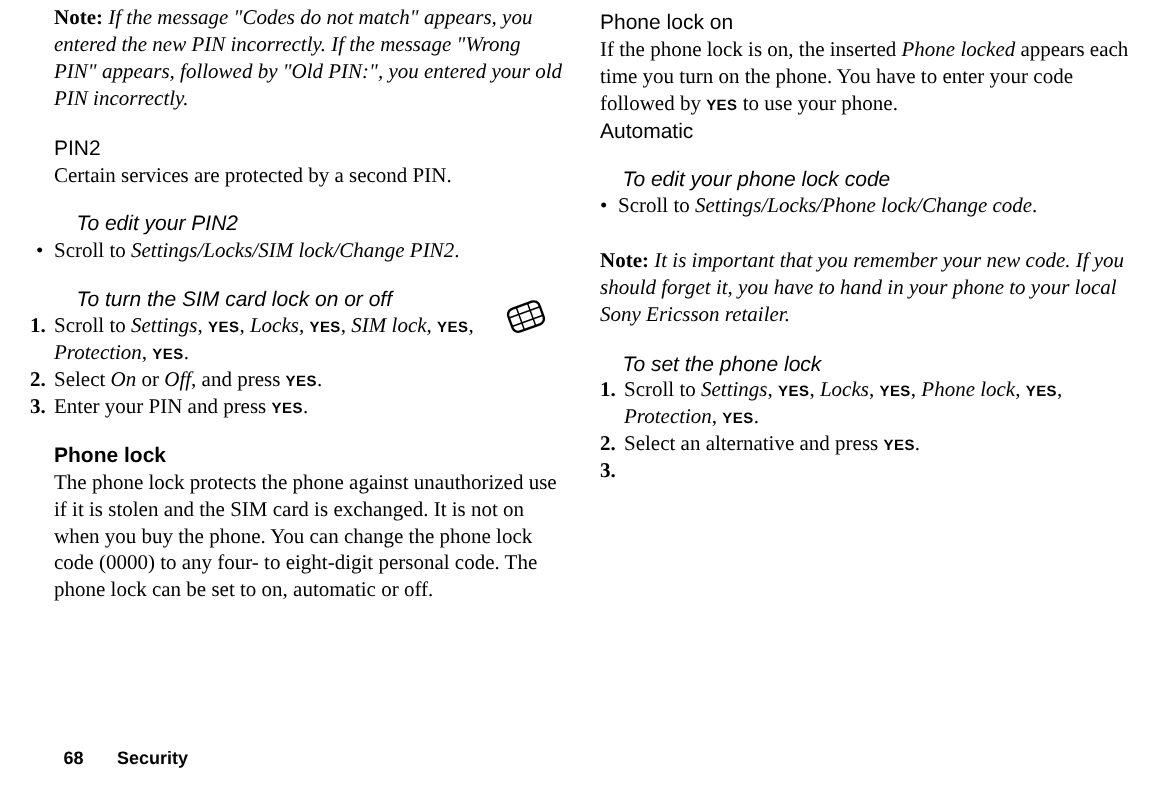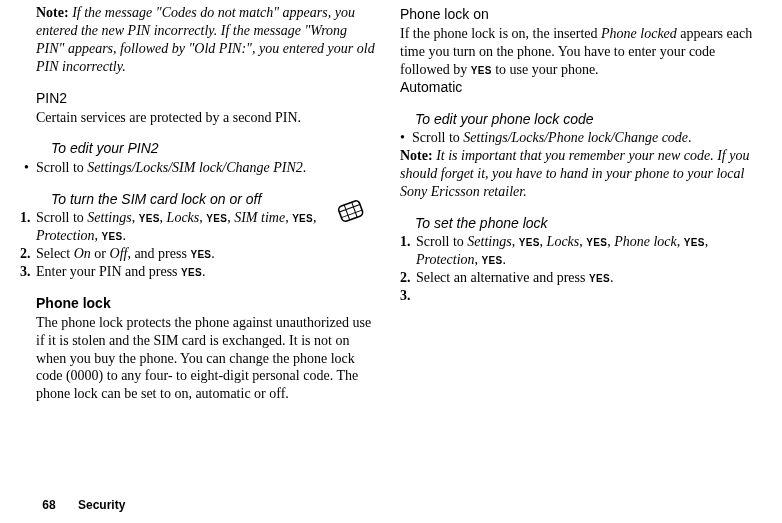--- a/index.html
+++ b/index.html
@@ -48,21 +48,21 @@
         <g transform="rotate(-20 19 19)">
           <rect x="8" y="10" width="22" height="16" rx="4" ry="4" fill="none" stroke="#000" stroke-width="1.6"></rect>
           <path d="M8 15 L30 15 M8 21 L30 21 M15 10 L15 26 M23 10 L23 26" stroke="#000" stroke-width="1" fill="none"></path>
         </g>
       </svg>
       <p class="sub-h">To turn the SIM card lock on or off</p>
     </div>
     <div class="indent">
       <div class="numitem">
         <span class="num">1.</span>
-        <span><span>Scroll to </span><span class="it">Settings</span>, <span class="yes">YES</span>, <span class="it">Locks</span>, <span class="yes">YES</span>, <span class="it">SIM time</span>, <span class="yes">YES</span>, <span class="it">Protection</span>, <span class="yes">YES</span>.</span>
+        <span><span>Scroll to </span><span class="it">Settings</span>, <span class="yes">YES</span>, <span class="it">Locks</span>, <span class="yes">YES</span>, <span class="it">SIM lock</span>, <span class="yes">YES</span>, <span class="it">Protection</span>, <span class="yes">YES</span>.</span>
       </div>
       <div class="numitem">
         <span class="num">2.</span>
         <span><span>Select </span><span class="it">On</span><span> or </span><span class="it">Off</span><span>, and press </span><span class="yes">YES</span>.</span>
       </div>
       <div class="numitem">
         <span class="num">3.</span>
         <span><span>Enter your PIN and press </span><span class="yes">YES</span>.</span>
       </div>
     </div>
@@ -78,21 +78,21 @@
     <p class="body"><span>If the phone lock is on, the inserted </span><span class="it">Phone locked</span><span> appears each time you turn on the phone. You have to enter your code followed by </span><span class="yes">YES</span><span> to use your phone.</span></p>
 
     <p class="sec-h" style="margin-top:0;">Automatic</p>
 
     <p class="sub-h">To edit your phone lock code</p>
     <div class="bullet" style="padding-left:12px;">
       <span class="mark">•</span>
       <span><span>Scroll to </span><span class="it">Settings/Locks/Phone lock/Change code</span>.</span>
     </div>
 
-    <p class="note" style="margin-top:0;"><b>Note:</b> <span class="it">It is important that you remember your new code. If you should forget it, you have to hand in your phone to your local Sony Ericsson retailer.</span></p>
+    <p class="note" style="margin-top:19px;"><b>Note:</b> <span class="it">It is important that you remember your new code. If you should forget it, you have to hand in your phone to your local Sony Ericsson retailer.</span></p>
 
     <p class="sub-h" style="margin-top:0;">To set the phone lock</p>
     <div style="padding-left:16px;">
       <div class="numitem">
         <span class="num">1.</span>
         <span><span>Scroll to </span><span class="it">Settings</span>, <span class="yes">YES</span>, <span class="it">Locks</span>, <span class="yes">YES</span>, <span class="it">Phone lock</span>, <span class="yes">YES</span>, <span class="it">Protection</span>, <span class="yes">YES</span>.</span>
       </div>
       <div class="numitem">
         <span class="num">2.</span>
         <span><span>Select an alternative and press </span><span class="yes">YES</span>.</span>

